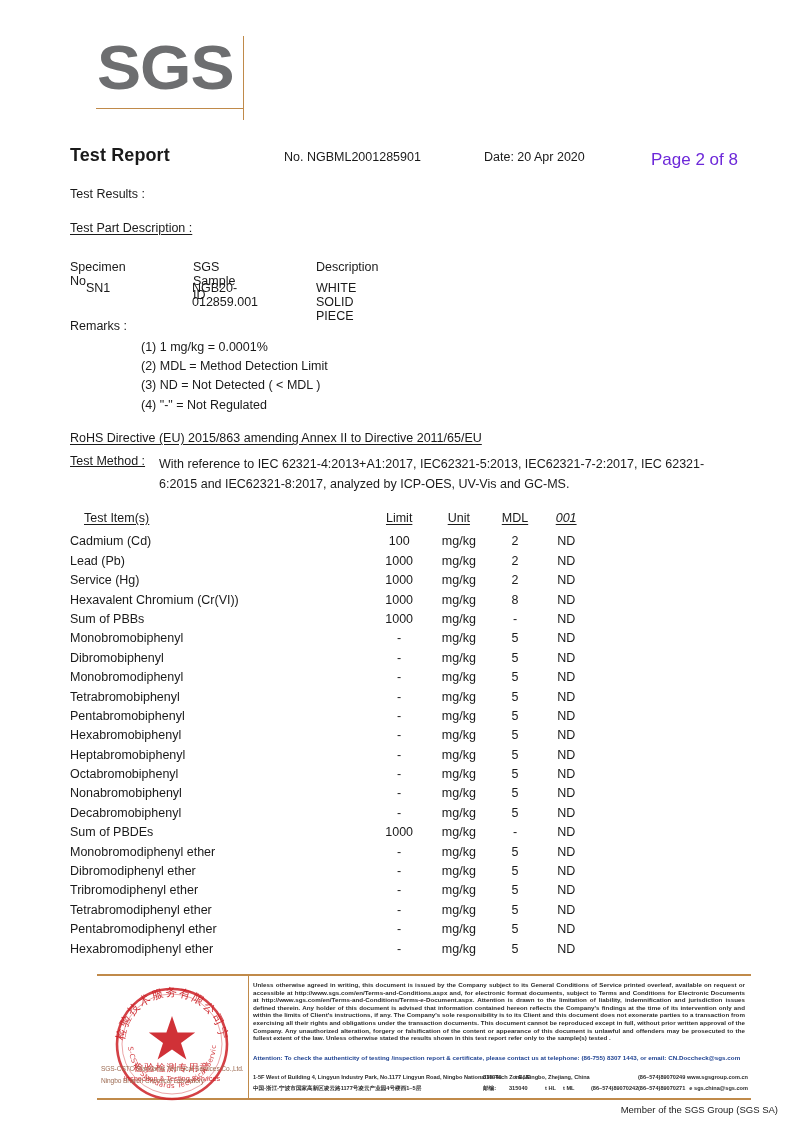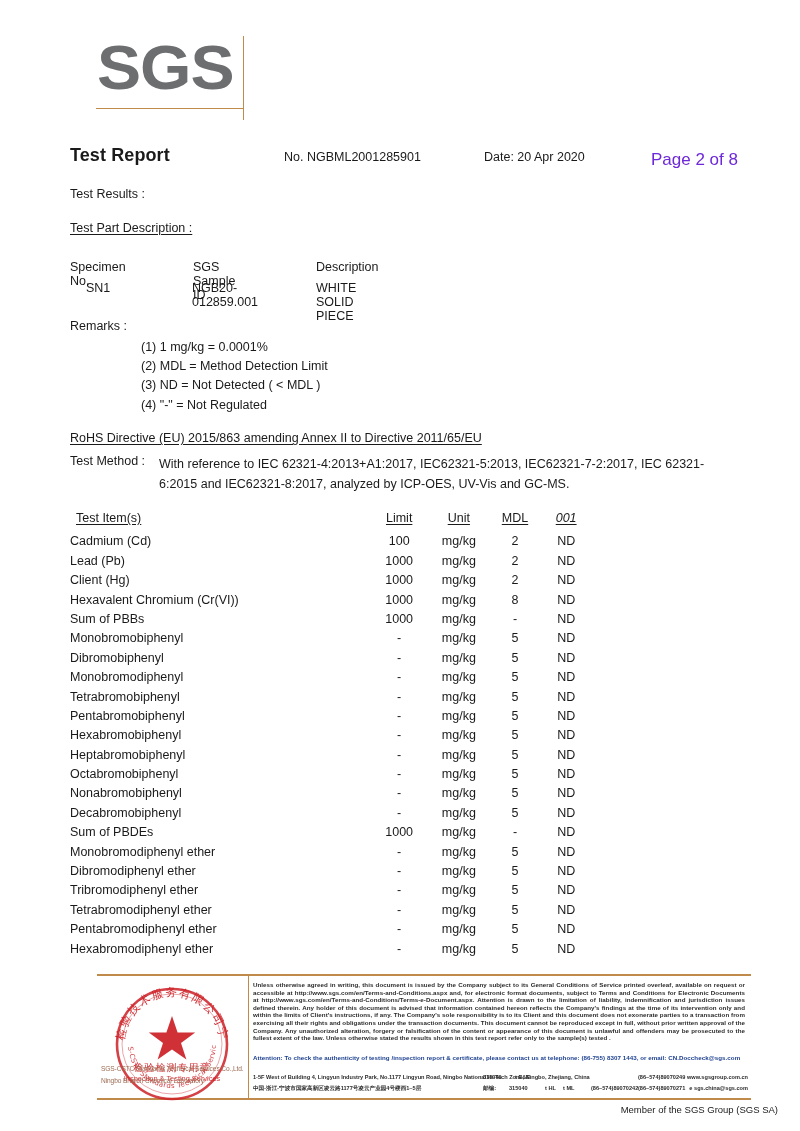--- a/index.html
+++ b/index.html
@@ -148,20 +148,21 @@
     color: #1a1a1a;
     text-decoration: underline;
     text-underline-offset: 2px;
   }
   .method-label {
     position: absolute;
     left: 70px;
     top: 454px;
     font-size: 12.5px;
     color: #1a1a1a;
+    text-decoration: underline;
   }
   .method-body {
     position: absolute;
     left: 159px;
     top: 454px;
     width: 580px;
     font-size: 12.5px;
     color: #1a1a1a;
     line-height: 20px;
   }
@@ -186,21 +187,21 @@
   .tbl th { padding-bottom: 4px; }
   .col-item  { width: 300px; text-align: left; }
   .col-limit { width: 62px; text-align: center; }
   .col-unit  { width: 58px; text-align: center; }
   .col-mdl   { width: 55px; text-align: center; }
   .col-res   { width: 48px; text-align: center; }
   .th-u {
     text-decoration: underline;
     text-underline-offset: 2px;
   }
-  .th-item { padding-left: 6px; }
+  .th-item { padding-left: 6px; margin-left: 8px; }
   .th-res {
     font-style: italic;
     text-decoration: underline;
     text-underline-offset: 2px;
   }
 
   
   .footer-rule {
     position: absolute;
     left: 97px;
@@ -362,21 +363,21 @@
           <td class="col-res">ND</td>
         </tr>
         <tr>
           <td class="col-item">Lead (Pb)</td>
           <td class="col-limit">1000</td>
           <td class="col-unit">mg/kg</td>
           <td class="col-mdl">2</td>
           <td class="col-res">ND</td>
         </tr>
         <tr>
-          <td class="col-item">Client (Hg)</td>
+          <td class="col-item">Service (Hg)</td>
           <td class="col-limit">1000</td>
           <td class="col-unit">mg/kg</td>
           <td class="col-mdl">2</td>
           <td class="col-res">ND</td>
         </tr>
         <tr>
           <td class="col-item">Hexavalent Chromium (Cr(VI))</td>
           <td class="col-limit">1000</td>
           <td class="col-unit">mg/kg</td>
           <td class="col-mdl">8</td>

